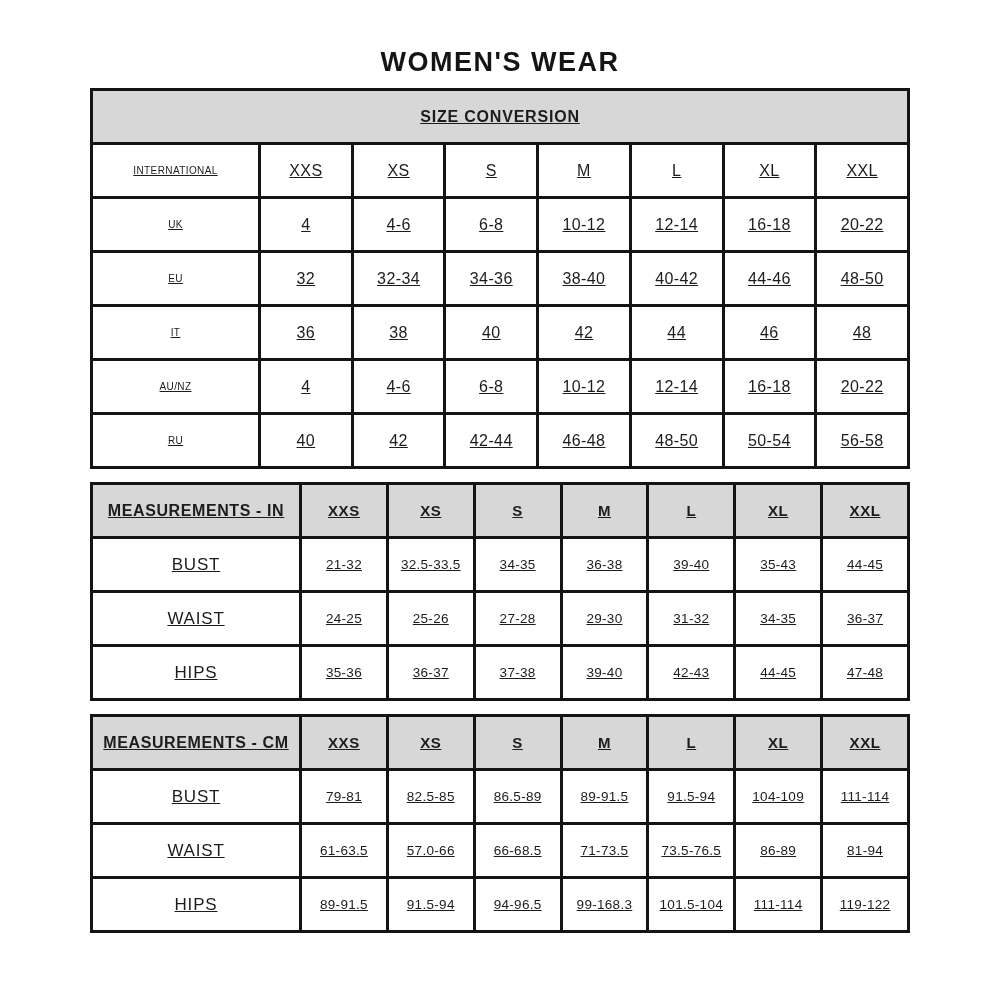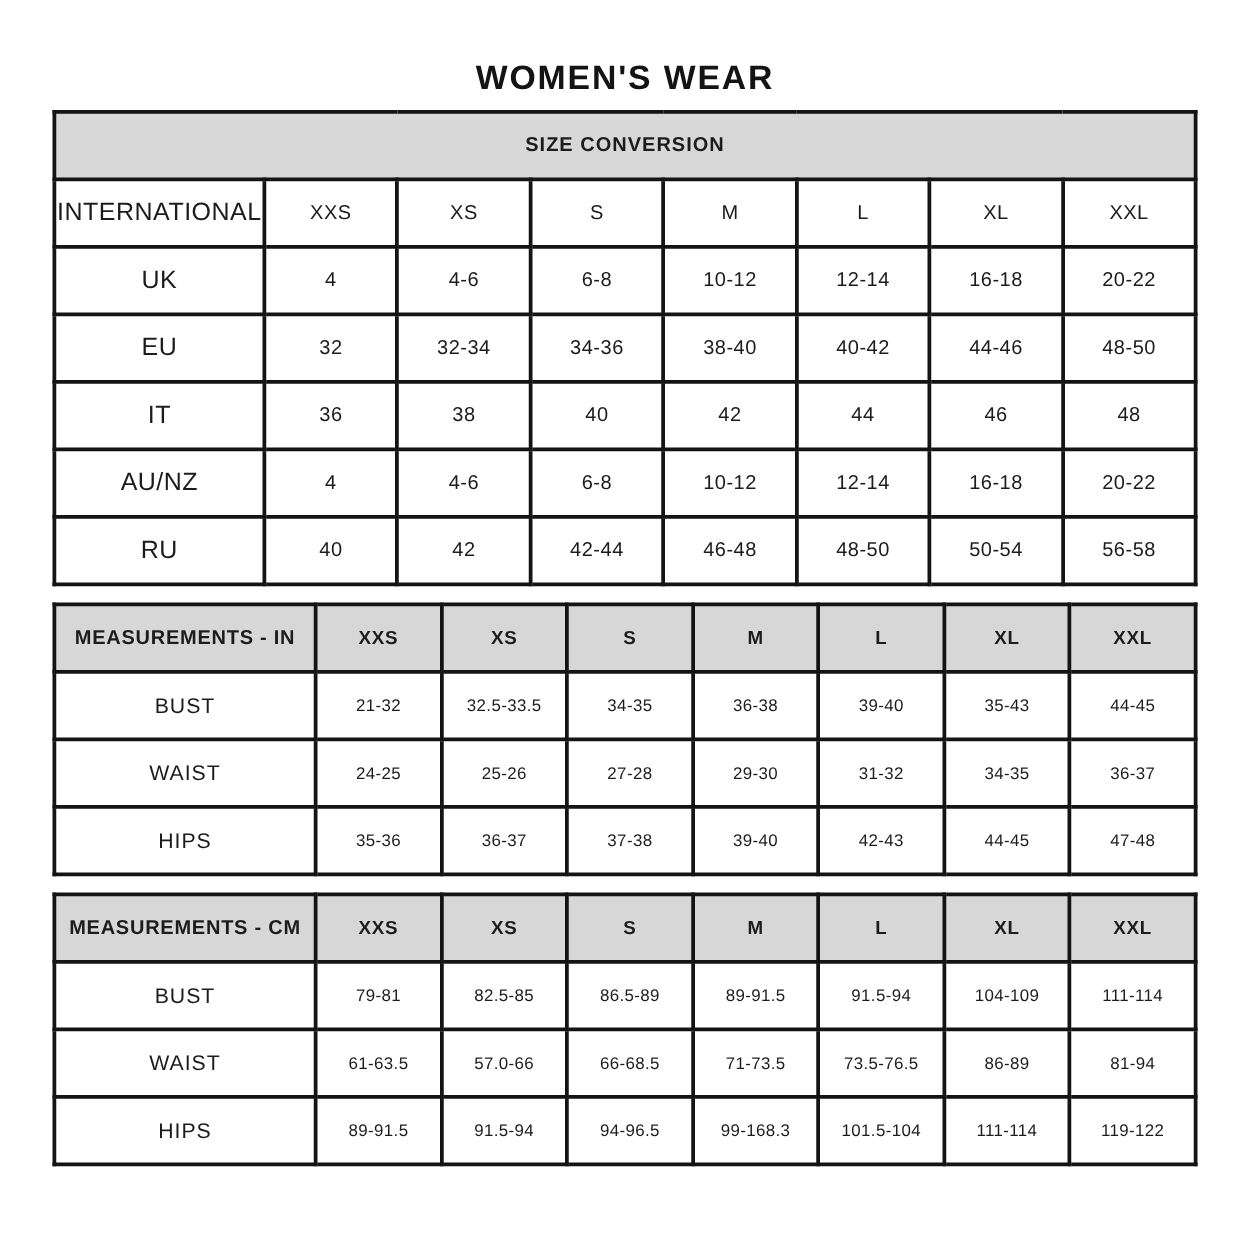--- a/index.html
+++ b/index.html
@@ -12,43 +12,44 @@
   }
   .page { width: 1000px; height: 1000px; background: #ffffff; }
   .page-title {
     height: 52px;
     display: flex; align-items: center; justify-content: center;
     font-size: 27px; font-weight: 700; letter-spacing: 1.5px;
     color: #141414;
     margin-top: 36px;
   }
   table {
-    width: 916px;
+    width: 820px;
     margin: 0 auto;
     border-collapse: collapse;
     table-layout: fixed;
+    text-decoration: underline;
   }
   table.gap { margin-top: 13px; }
   td {
     border: 3px solid #141414;
     text-align: center;
     vertical-align: middle;
     height: 54px;
     background: #ffffff;
     letter-spacing: 0.4px;
   }
   
   .conv-title-cell {
     background: #d7d7d7;
     font-weight: 700;
     font-size: 16px;
     letter-spacing: 0.8px;
   }
   .conv td { font-size: 16px; }
-  .conv .rowlabel { font-size: 20px; }
+  .conv .rowlabel { font-size: 10px; }
   
   .meas .head-label {
     background: #d7d7d7;
     font-weight: 700;
     font-size: 16px;
     letter-spacing: 0.6px;
   }
   .meas .head-size {
     background: #d7d7d7;
     font-weight: 700;

